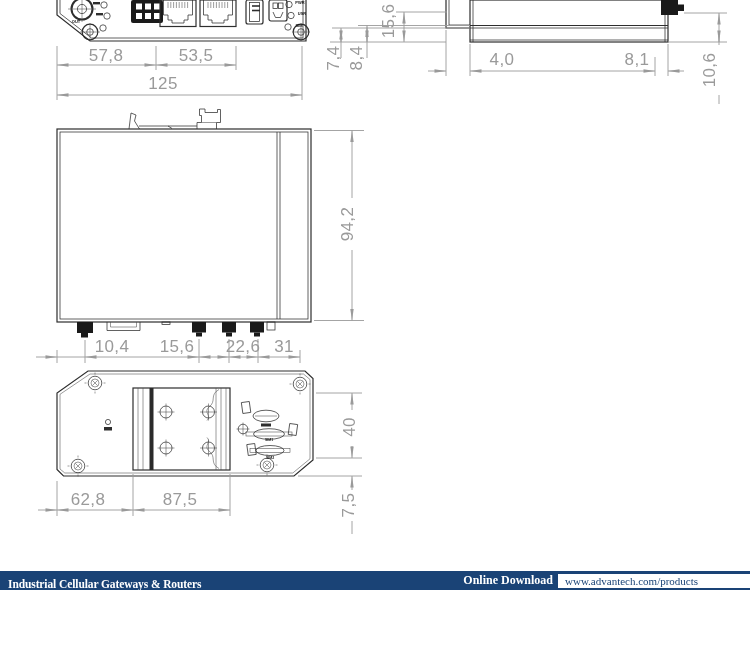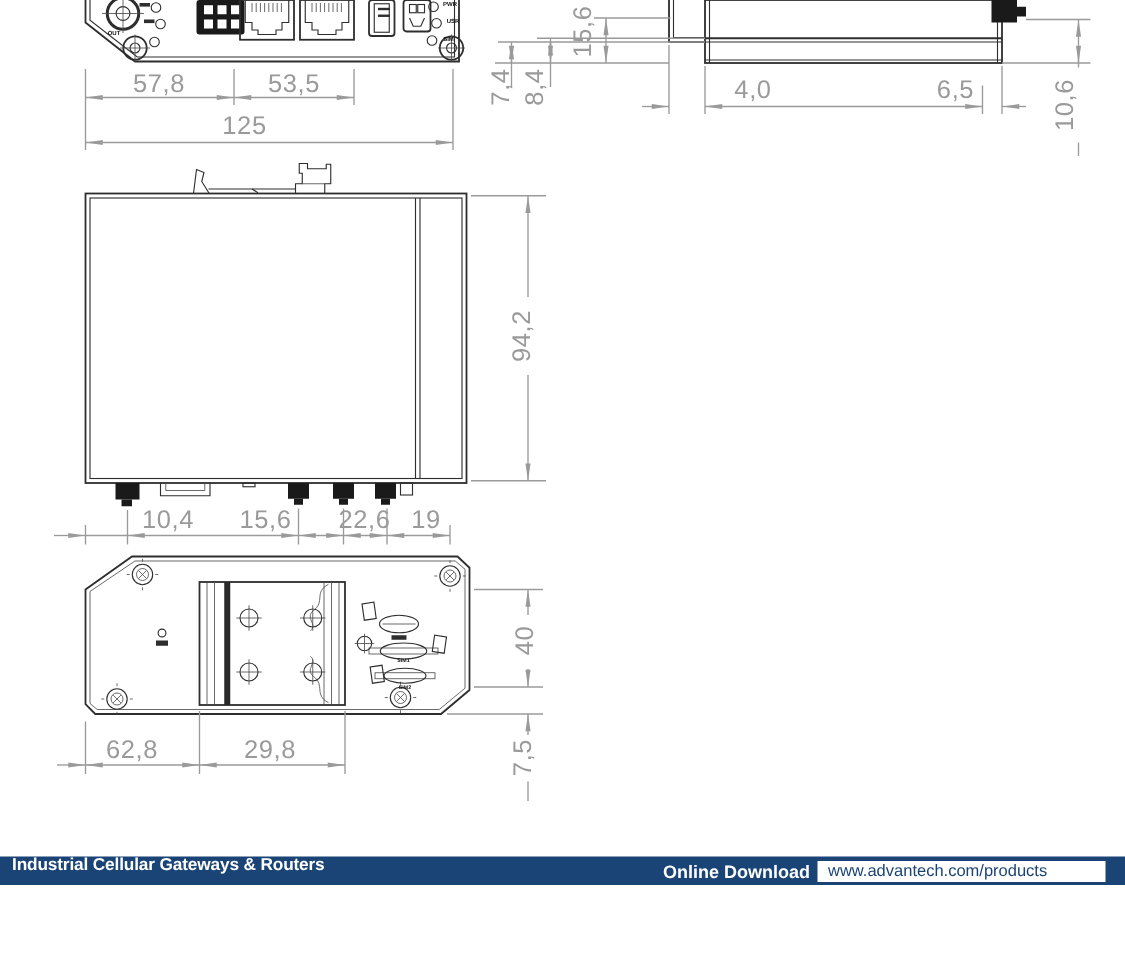--- a/index.html
+++ b/index.html
@@ -13,26 +13,26 @@
   .dl{stroke:#9a9a9a;stroke-width:.9;fill:none;}
   .blk{fill:#1a1a1a;stroke:none;}
   .smudge{fill:#2e2e2e;stroke:none;}
   .dim{position:absolute;color:#9a9a9a;font-size:17px;letter-spacing:.4px;
        transform:translate(-50%,-50%);white-space:nowrap;}
   .dim.rot{transform:translate(-50%,-50%) rotate(-90deg);}
   .tinylbl{position:absolute;color:#111;font-size:4px;font-weight:bold;
        transform:translate(-50%,-50%);white-space:nowrap;line-height:1;}
   .tinylbl.s35{font-size:3.5px;}
   .footer-bar{position:absolute;left:0;top:571px;width:750px;height:19px;
-       display:flex;align-items:flex-start;}
+       display:flex;align-items:flex-end;font-family:Liberation Serif, serif;}
   .footer-title{color:#fff;font-size:11.5px;font-weight:bold;margin-left:8px;letter-spacing:-.1px;}
   .footer-right{position:absolute;right:0;top:0;height:19px;display:flex;align-items:center;}
   .footer-dl{color:#fff;font-size:12px;font-weight:bold;margin-right:5px;}
   .footer-url-box{background:#fff;width:192px;height:14px;display:flex;align-items:center;
-       margin-right:13px;}
+       margin-right:0;}
   .footer-url-box span{font-size:11px;margin-left:7px;}
 </style>
 </head>
 <body>
 
 <div id="stage">
 
 <svg width="750" height="650" viewBox="0 0 750 650">
   <defs>
     <marker id="arr" markerWidth="14" markerHeight="6" refX="12" refY="3" orient="auto-start-reverse" markerUnits="userSpaceOnUse">
@@ -282,31 +282,31 @@
 </svg>
 
 <span class="dim" style="left:106px;top:56px">57,8</span>
 <span class="dim" style="left:196px;top:56px">53,5</span>
 <span class="dim" style="left:163px;top:84px">125</span>
 
 <span class="dim rot" style="left:334px;top:58px">7,4</span>
 <span class="dim rot" style="left:357px;top:58px">8,4</span>
 <span class="dim rot" style="left:389px;top:21px">15,6</span>
 <span class="dim" style="left:502px;top:60px">4,0</span>
-<span class="dim" style="left:637px;top:60px">6,5</span>
+<span class="dim" style="left:637px;top:60px">8,1</span>
 <span class="dim rot" style="left:710px;top:70px">10,6</span>
 
 <span class="dim rot" style="left:348px;top:224px">94,2</span>
 <span class="dim" style="left:112px;top:347px">10,4</span>
 <span class="dim" style="left:177px;top:347px">15,6</span>
 <span class="dim" style="left:243px;top:347px">22,6</span>
-<span class="dim" style="left:284px;top:347px">19</span>
+<span class="dim" style="left:284px;top:347px">31</span>
 
 <span class="dim" style="left:88px;top:500px">62,8</span>
-<span class="dim" style="left:180px;top:500px">29,8</span>
+<span class="dim" style="left:180px;top:500px">87,5</span>
 <span class="dim rot" style="left:350px;top:427px">40</span>
 <span class="dim rot" style="left:349px;top:505px">7,5</span>
 
 <span class="tinylbl" style="left:76px;top:22px">OUT</span>
 <span class="tinylbl" style="left:300px;top:3px">PWR</span>
 <span class="tinylbl" style="left:302px;top:14px">USR</span>
 <span class="tinylbl" style="left:299px;top:26px">SIM</span>
 <span class="tinylbl s35" style="left:269px;top:441px">SIM1</span>
 <span class="tinylbl s35" style="left:270px;top:458.5px">SIM2</span>
 

